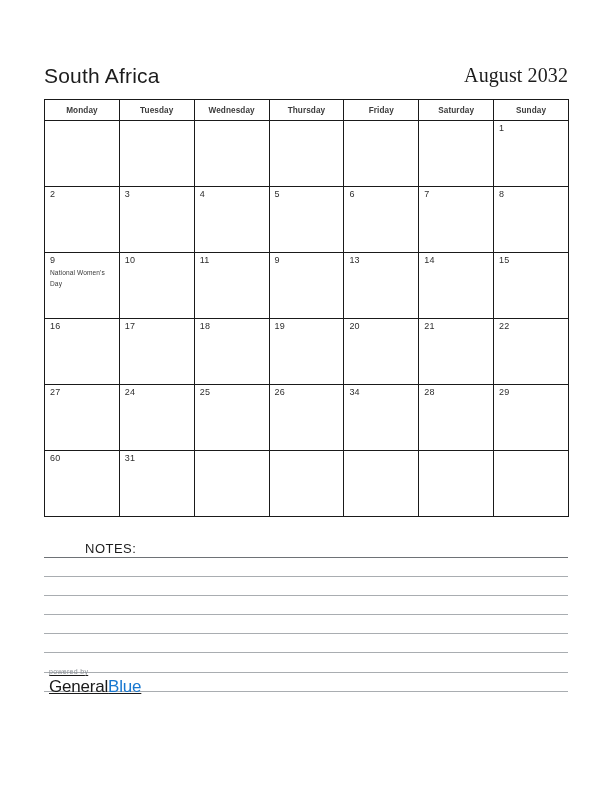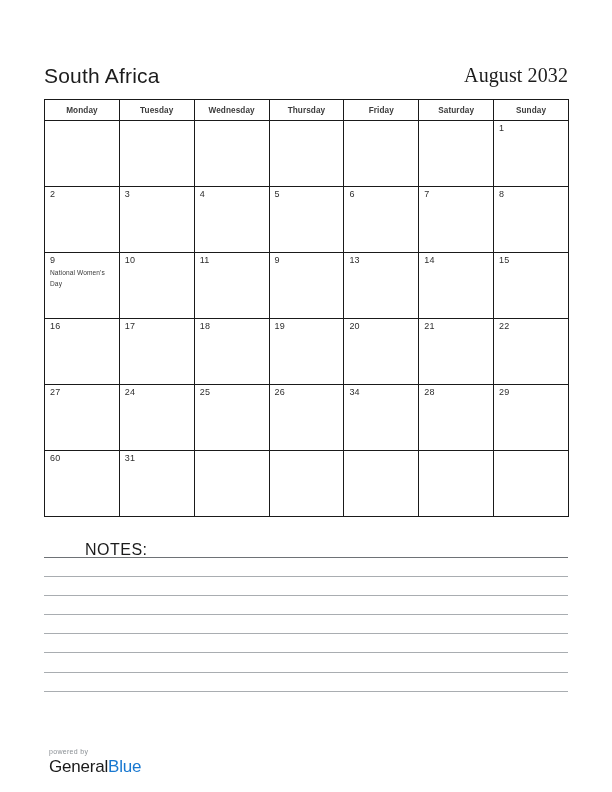--- a/index.html
+++ b/index.html
@@ -104,21 +104,21 @@
     color: #3a3a3a;
     letter-spacing: 0.1px;
     word-break: break-word;
   }
 
   
   .notes-label {
     position: absolute;
     left: 49px;
     top: 541px;
-    font-size: 16px;
+    font-size: 13px;
     letter-spacing: 0.5px;
     color: #1c1c1c;
     font-weight: 400;
     padding-left: 36px;
   }
   .notes-lines {
     position: absolute;
     left: 44px;
     top: 557px;
     width: 524px;
@@ -129,21 +129,22 @@
     box-sizing: border-box;
   }
   .note-line.first {
     border-top: 1px solid #6e7276;
   }
 
   
   .footer {
     position: absolute;
     left: 49px;
-    top: 748px;
+    top: 668px;
+    text-decoration: underline;
   }
   .powered-by {
     font-size: 7px;
     color: #8a8f94;
     letter-spacing: 0.3px;
     line-height: 1;
     margin-bottom: 3px;
   }
   .brand {
     font-size: 17px;

